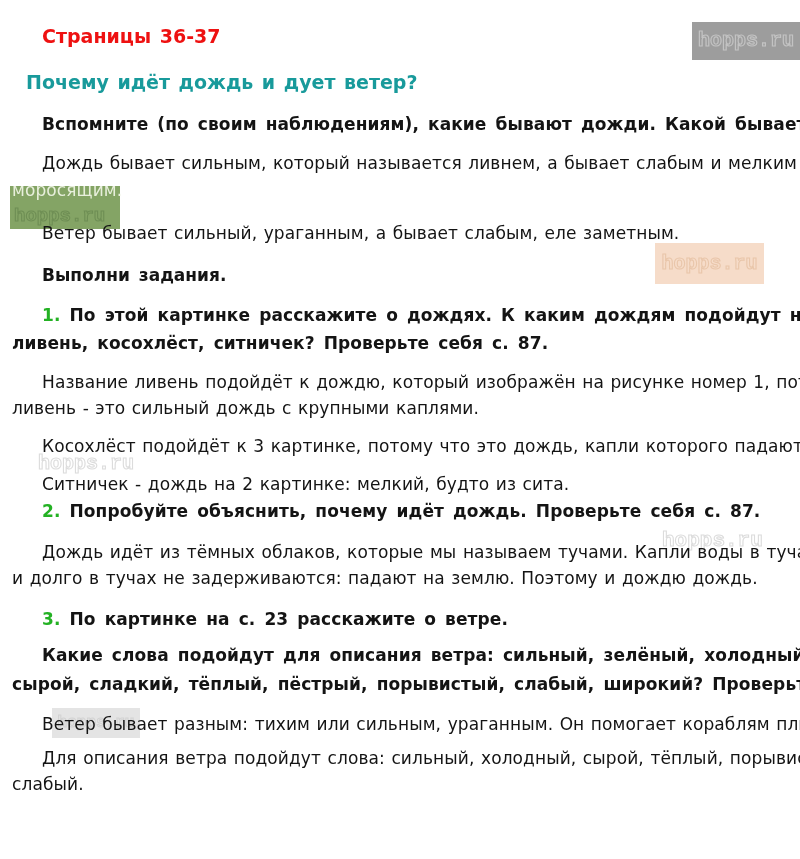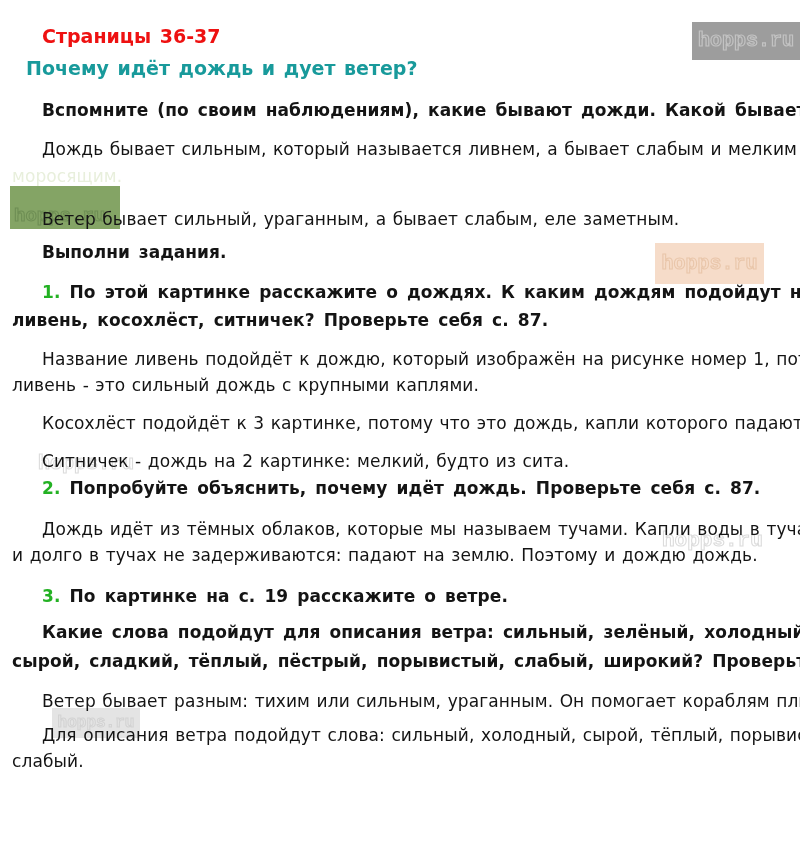--- a/index.html
+++ b/index.html
@@ -22,25 +22,25 @@
   .wm-mid-right{left:662px;top:508px;}
   .wm-mid-right .wm-text{font-size:21px;}
 
   
   .content{position:relative;z-index:1;padding:0 10px 0 12px;}
   p{margin:0;}
   .line{display:block;white-space:nowrap;}
   .ind{margin-left:30px;}
   .bold{font-weight:bold;word-spacing:3px;letter-spacing:0.1px;}
   .body-text{font-size:17px;line-height:26px;word-spacing:1px;letter-spacing:0.1px;}
-  .h-pages{color:#ee1111;font-size:19px;font-weight:bold;line-height:28px;margin:22px 0 4px 30px;word-spacing:2px;}
+  .h-pages{color:#ee1111;font-size:19px;font-weight:bold;line-height:28px;margin:22px 0 18px 30px;word-spacing:2px;}
   .h-title{color:#189a9b;font-size:19px;font-weight:bold;line-height:28px;margin:0 0 14px 14px;word-spacing:2px;}
   .q-intro{font-size:17px;line-height:28px;margin-bottom:12px;}
   .para1{line-height:27px;margin-bottom:16px;}
-  .para2{margin-bottom:6px;}
+  .para2{margin-bottom:15px;}
   .h-tasks{font-size:17px;font-weight:bold;line-height:28px;margin:0 0 12px 30px;word-spacing:3px;}
   .task{font-size:17px;line-height:28px;}
   .task-1{margin-bottom:12px;}
   .task-2{margin-bottom:14px;}
   .task-3{margin-bottom:8px;}
   .ans-1{margin-bottom:12px;}
   .ans-2{margin-bottom:12px;}
   .ans-3{}
   .ans-4{margin-bottom:14px;}
   .q3{font-size:17px;line-height:29px;margin-bottom:12px;}
@@ -114,21 +114,21 @@
     <p class="bold task task-2">
       <span class="line ind"><span class="num">2.</span><span>Попробуйте объяснить, почему идёт дождь. Проверьте себя с. 87.</span></span>
     </p>
 
     <p class="body-text ans-4">
       <span class="line ind">Дождь идёт из тёмных облаков, которые мы называем тучами. Капли воды в тучах тяжёлые</span>
       <span class="line">и долго в тучах не задерживаются: падают на землю. Поэтому и дождю дождь.</span>
     </p>
 
     <p class="bold task task-3">
-      <span class="line ind"><span class="num">3.</span><span>По картинке на с. 19 расскажите о ветре.</span></span>
+      <span class="line ind"><span class="num">3.</span><span>По картинке на с. 23 расскажите о ветре.</span></span>
     </p>
 
     <p class="bold q3">
       <span class="line ind">Какие слова подойдут для описания ветра: сильный, зелёный, холодный,</span>
       <span class="line">сырой, сладкий, тёплый, пёстрый, порывистый, слабый, широкий? Проверьте себя</span>
     </p>
 
     <p class="body-text ans-5">
       <span class="line ind">Ветер бывает разным: тихим или сильным, ураганным. Он помогает кораблям плыть по</span>
     </p>

